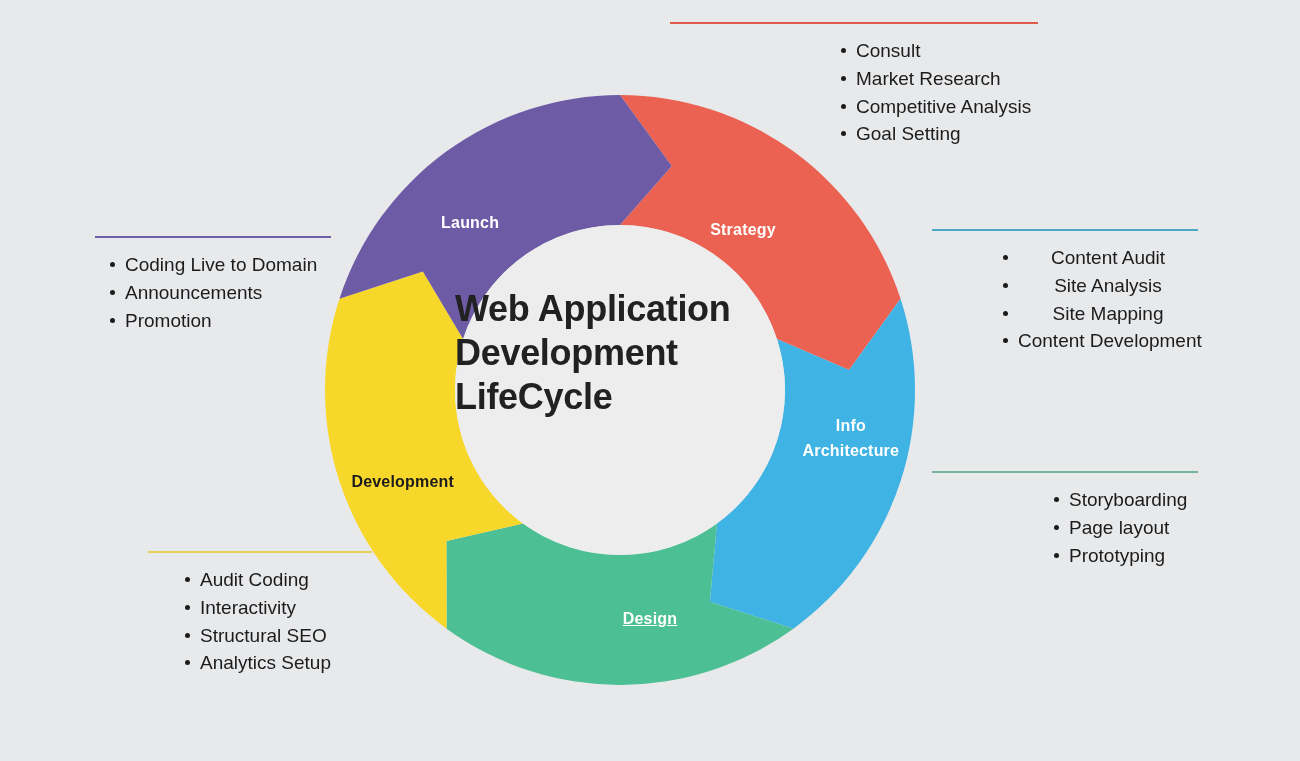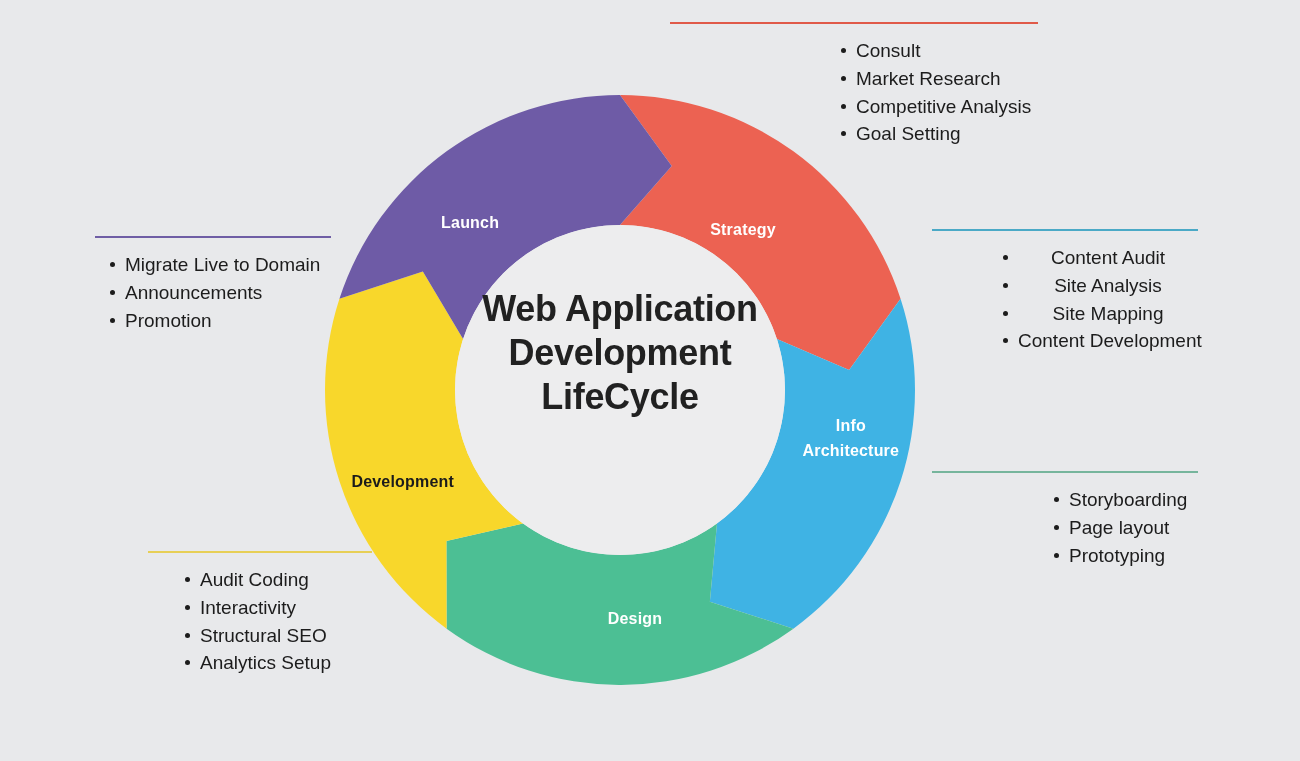--- a/index.html
+++ b/index.html
@@ -43,21 +43,20 @@
     text-align: center;
     pointer-events: none;
   }
   .seg-label.dark { color: #1b1b1b; }
 
   .center-title {
     position: absolute;
     left: 455px;
     top: 287px;
     width: 330px;
-    text-align: center;
     color: #212121;
     font-size: 36px;
     font-weight: 700;
     line-height: 1.22;
     letter-spacing: -0.3px;
   }
 
   
   .callout { position: absolute; }
   .callout .rule {
@@ -123,21 +122,21 @@
           <path d="M 468.4 533.66 A 295 295 0 0 1 121.6 533.66 L 121.42 445.89 L 198.02 428.49 A 165 165 0 0 0 391.98 428.49 L 384.87 506.72 Z" fill="#4CBF94"></path>
           <path d="M 121.6 533.66 A 295 295 0 0 1 14.44 203.84 L 97.85 176.54 L 138.08 244.01 A 165 165 0 0 0 198.02 428.49 L 121.42 445.89 Z" fill="#F8D72B"></path>
           <path d="M 14.44 203.84 A 295 295 0 0 1 295 0 L 346.74 70.89 L 295 130 A 165 165 0 0 0 138.08 244.01 L 97.85 176.54 Z" fill="#6E5BA6"></path>
         </g>
       <circle cx="295" cy="295" r="165" fill="#ededee"></circle>
     </svg>
 
     <div class="seg-label" id="lbl-strategy" style="width: 140px; left: 348.022px; top: 100.112px; margin-top: 23px;">Strategy</div>
     <div class="seg-label" id="lbl-info" style="width: 150px; left: 450.843px; top: 319.067px;">Info
 Architecture</div>
-    <div class="seg-label" id="lbl-design" style="width: 120px; left: 250px; top: 512.242px;">Design</div>
+    <div class="seg-label" id="lbl-design" style="width: 120px; left: 265px; top: 512.242px; text-decoration: underline;">Design</div>
     <div class="seg-label dark" id="lbl-development" style="width: 160px; left: -2.23915px; top: 374.713px;">Development</div>
     <div class="seg-label" id="lbl-launch" style="width: 110px; left: 90.1147px; top: 116.036px;">Launch</div>
   </div>
 
   <div class="center-title">Web
 Application
 Development
 LifeCycle</div>
 
   <div class="callout" id="callout-strategy">
@@ -175,19 +174,19 @@
         <li>Audit Coding</li>
         <li>Interactivity</li>
         <li>Structural SEO</li>
         <li>Analytics Setup</li>
       </ul>
   </div>
 
   <div class="callout" id="callout-launch">
     <div class="rule"></div>
     <ul>
-        <li>Migrate Live to Domain</li>
+        <li>Coding Live to Domain</li>
         <li>Announcements</li>
         <li>Promotion</li>
       </ul>
   </div>
 
 </div>
 
 </body></html>

